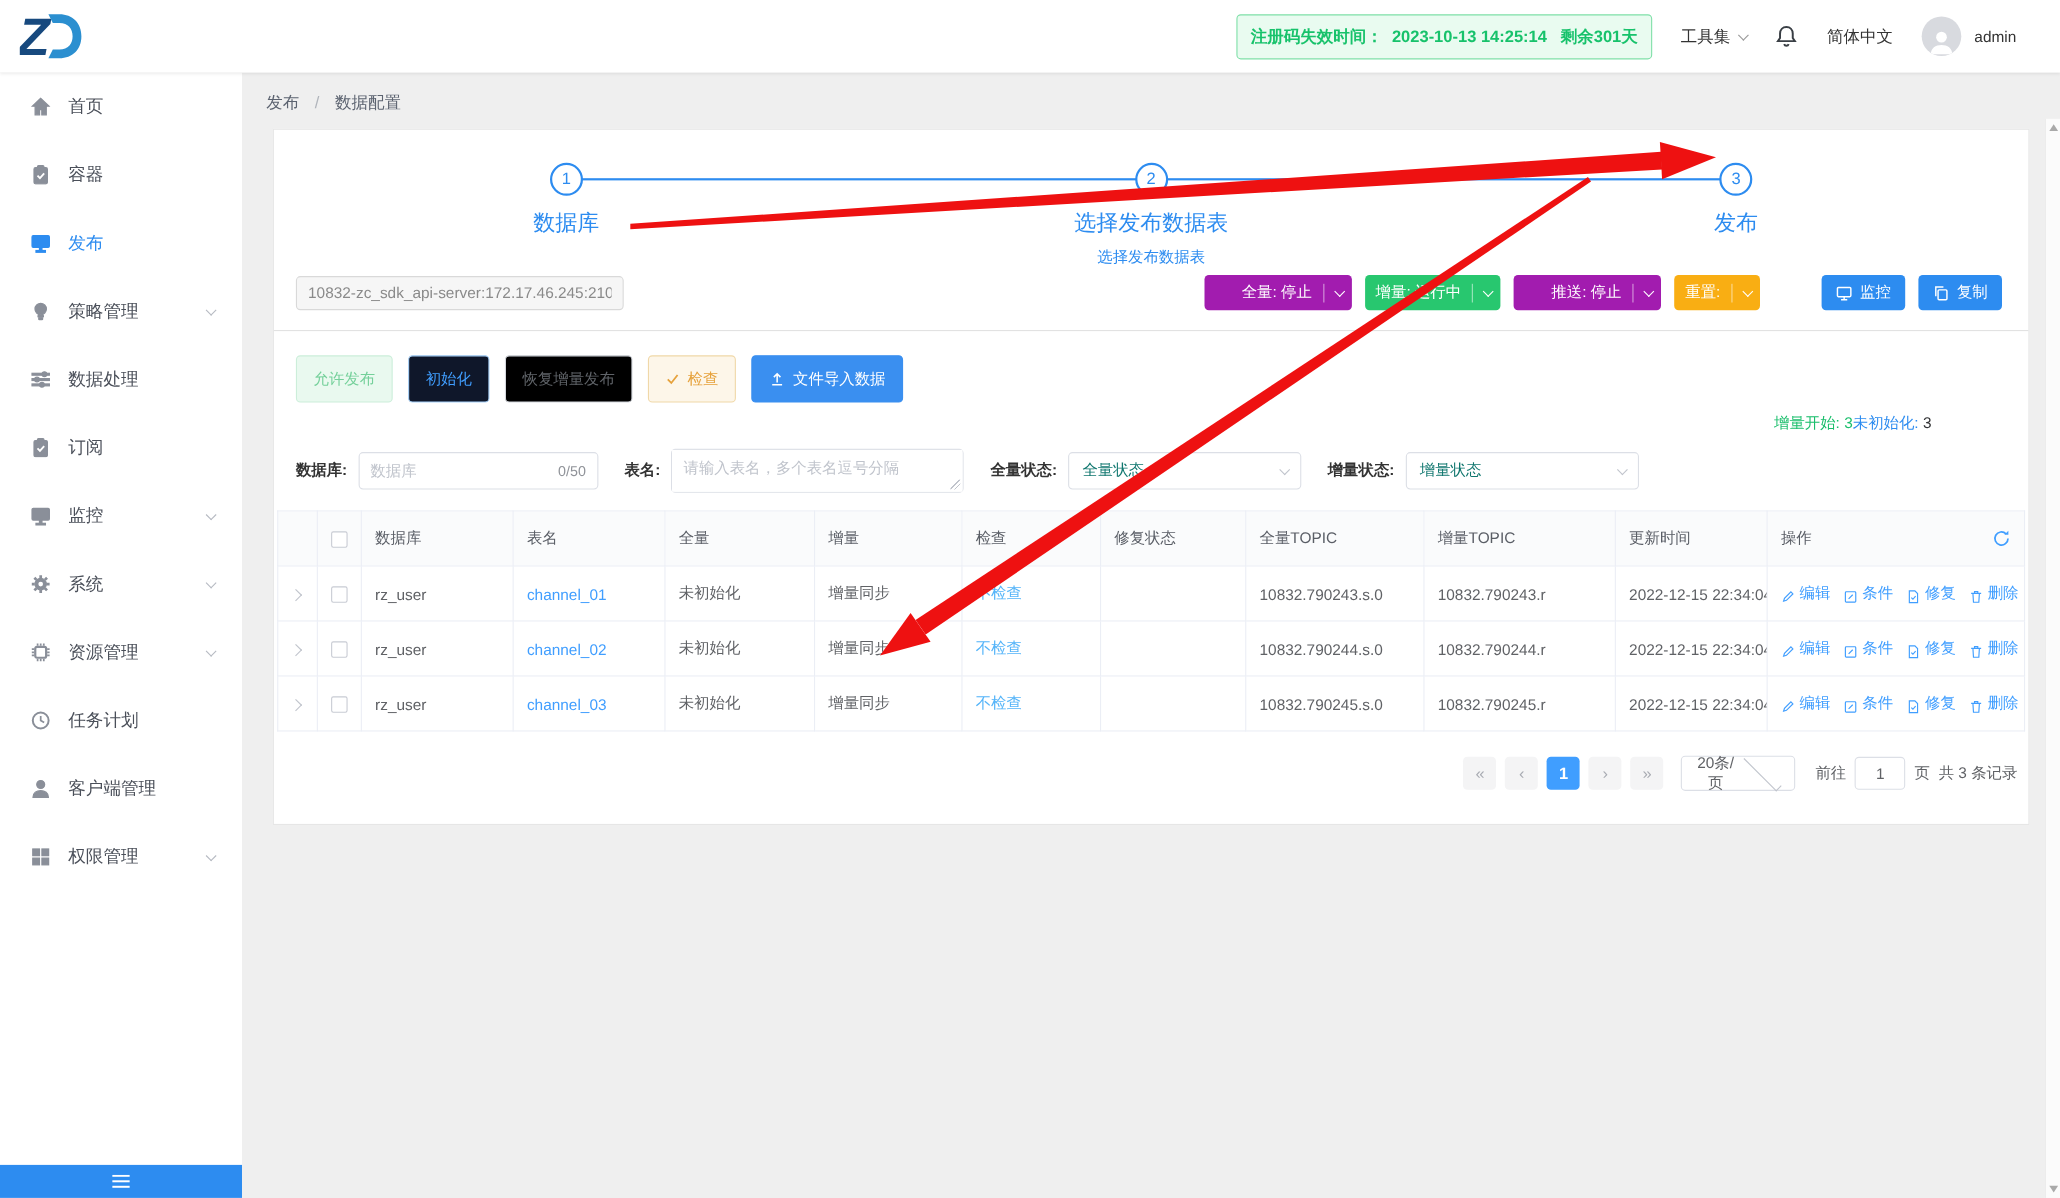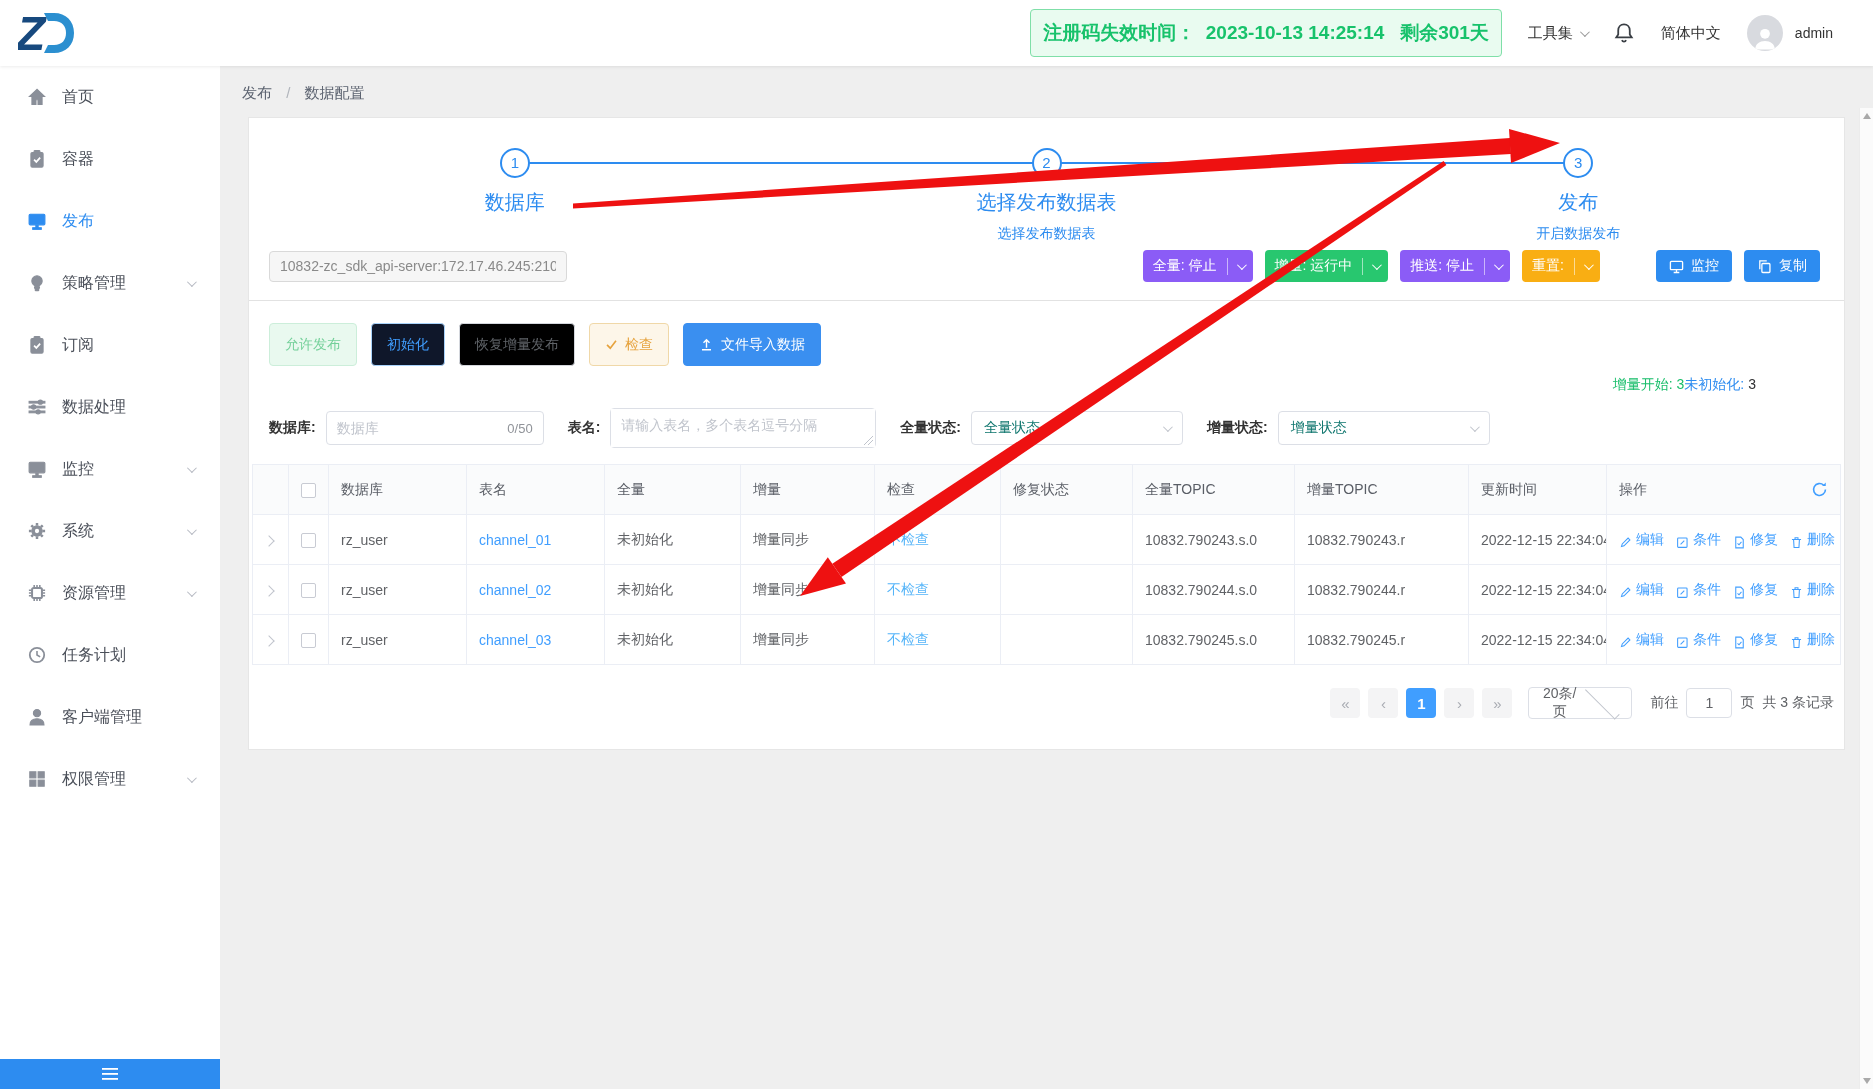--- a/index.html
+++ b/index.html
@@ -3,21 +3,21 @@
 <meta charset="utf-8">
 <style>
   * { margin:0; padding:0; box-sizing:border-box; }
   body { font-family:"Liberation Sans", sans-serif; background:#fff; }
   .page { position:relative; width:1873px; height:1089px; overflow:hidden; background:#efefef; font-size:14px; color:#515a6e; }
 
   
   .topbar { position:absolute; top:0; left:0; right:0; height:66px; background:#fff; display:flex; align-items:center; z-index:6; box-shadow:0 1px 3px rgba(0,0,0,.08); }
   .logo { margin-left:18px; display:flex; align-items:center; cursor:pointer; }
   .topbar-right { margin-left:auto; margin-right:40px; display:flex; align-items:center; gap:26px; }
-  .license-badge { background:#e9fbf0; border:1px solid #7fdfa8; color:#17c26b; font-weight:bold; font-size:19px; padding:10px 12px; border-radius:4px; white-space:pre; }
+  .license-badge { background:#e9fbf0; border:1px solid #7fdfa8; color:#17c26b; font-weight:bold; font-size:15px; padding:10px 12px; border-radius:4px; white-space:pre; }
   .toolset { display:flex; align-items:center; gap:7px; font-size:15px; color:#333; cursor:pointer; }
   .chev { display:inline-block; width:7px; height:7px; border-right:1.5px solid #999; border-bottom:1.5px solid #999; transform:rotate(45deg) translateY(-2px); }
   .bell { cursor:pointer; display:flex; }
   .lang { font-size:15px; color:#333; cursor:pointer; }
   .avatar { width:36px; height:36px; border-radius:50%; background:#d8dadf; display:flex; align-items:flex-end; justify-content:center; overflow:hidden; cursor:pointer; }
   .username { font-size:14px; color:#333; margin-left:-14px; cursor:pointer; }
 
   
   .sidebar { position:absolute; top:66px; left:0; width:220px; bottom:0; background:#fff; z-index:5; }
   .side-item { height:62px; display:flex; align-items:center; padding:0 26px 0 28px; color:#4a4f59; font-size:16px; cursor:pointer; }
@@ -45,21 +45,21 @@
 
   
   .conn-row { display:flex; align-items:center; margin:12px 24px 0 20px; }
   .server-input { width:298px; height:31px; background:#f6f6f6; border:1px solid #d9d9d9; border-radius:4px; color:#8a8a8a; font-size:14px; padding:0 10px; font-family:"Liberation Sans",sans-serif; }
   .btn-group { margin-left:auto; display:flex; align-items:center; gap:12px; }
   .btn-split { display:inline-flex; align-items:center; height:32px; border-radius:4px; color:#fff; font-size:14px; cursor:pointer; }
   .btn-split .lbl { padding:0 10px; }
   .btn-split .div { width:1px; height:17px; background:rgba(255,255,255,.55); }
   .btn-split .caret { padding:0 9px; display:flex; }
   .btn-split .chev { border-color:#fff; }
-  .red { background:#8b5cf6; } .green { background:#28c76f; } .orange { background:#f9ae13; }
+  .red { background:#a21caf;padding-left:24px; } .green { background:#28c76f; } .orange { background:#f9ae13; }
   .btn-blue { display:inline-flex; align-items:center; gap:7px; height:32px; padding:0 13px; background:#2d8cf0; color:#fff; border-radius:4px; font-size:14px; cursor:pointer; }
   .btn-monitor { margin-left:44px; }
 
   .hr { border-top:1px solid #e2e2e2; margin-top:18px; }
 
   
   .toolbar { display:flex; align-items:center; gap:14px; margin:22px 24px 0 20px; }
   .tbtn { height:43px; display:inline-flex; align-items:center; gap:7px; padding:0 15px; border-radius:4px; font-size:14px; cursor:pointer; border:1px solid transparent; }
   .tbtn-allow { background:#e9f9ef; color:#74d09a; border-color:#cceeda; }
   .tbtn-init { background:#0f172a; color:#409eff; border-color:#a9d3fb; }
@@ -190,39 +190,39 @@
           <circle cx="8" cy="6.2" r="4.6"></circle>
           <rect x="5.8" y="11.2" width="4.4" height="1.6" rx="0.6"></rect>
           <rect x="6.4" y="13.4" width="3.2" height="1.4" rx="0.6"></rect>
         </svg>
       <span>策略管理</span>
       <span class="grow"></span>
         <span class="chev"></span>
     </div>
     <div class="side-item">
       <svg width="18" height="18" viewBox="0 0 16 16">
-          <rect x="2.6" y="2.2" width="10.8" height="13" rx="1.2"></rect>
-          <rect x="5.4" y="0.6" width="5.2" height="2.6" rx="0.8"></rect>
-          <path d="M5.4 8.6l2 2 3.4-3.8" fill="none" stroke="#fff" stroke-width="1.5"></path>
-        </svg>
-      <span>订阅</span>
-    </div>
-    <div class="side-item">
-      <svg width="18" height="18" viewBox="0 0 16 16">
           <rect x="1" y="3" width="14" height="1.5"></rect>
           <rect x="1" y="7.3" width="14" height="1.5"></rect>
           <rect x="1" y="11.6" width="14" height="1.5"></rect>
           <circle cx="11" cy="3.7" r="1.9"></circle>
           <circle cx="5" cy="8" r="1.9"></circle>
           <circle cx="9" cy="12.3" r="1.9"></circle>
         </svg>
       <span>数据处理</span>
     </div>
     <div class="side-item">
       <svg width="18" height="18" viewBox="0 0 16 16">
+          <rect x="2.6" y="2.2" width="10.8" height="13" rx="1.2"></rect>
+          <rect x="5.4" y="0.6" width="5.2" height="2.6" rx="0.8"></rect>
+          <path d="M5.4 8.6l2 2 3.4-3.8" fill="none" stroke="#fff" stroke-width="1.5"></path>
+        </svg>
+      <span>订阅</span>
+    </div>
+    <div class="side-item">
+      <svg width="18" height="18" viewBox="0 0 16 16">
           <rect x="1" y="2" width="14" height="9.4" rx="1"></rect>
           <rect x="7" y="11.8" width="2" height="2.2"></rect>
           <rect x="4.2" y="14" width="7.6" height="1.4"></rect>
         </svg>
       <span>监控</span>
       <span class="grow"></span>
         <span class="chev"></span>
     </div>
     <div class="side-item">
       <svg width="18" height="18" viewBox="0 0 16 16">
@@ -297,21 +297,20 @@
           <div class="step-title">数据库</div>
         </div>
         <div class="step">
           <div class="step-circle">2</div>
           <div class="step-title">选择发布数据表</div>
           <div class="step-sub">选择发布数据表</div>
         </div>
         <div class="step">
           <div class="step-circle">3</div>
           <div class="step-title">发布</div>
-          <div class="step-sub">开启数据发布</div>
         </div>
       </div>
 
       <div class="conn-row">
         <input class="server-input" readonly="" value="10832-zc_sdk_api-server:172.17.46.245:21010" style="">
         <div class="btn-group">
           <span class="btn-split red">
             <span class="lbl">全量: 停止</span>
             <span class="div"></span>
               <span class="caret">

